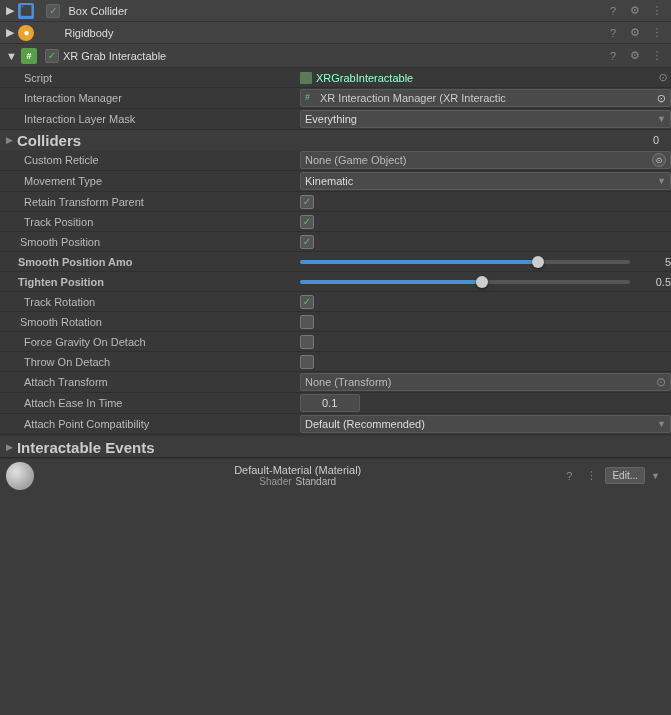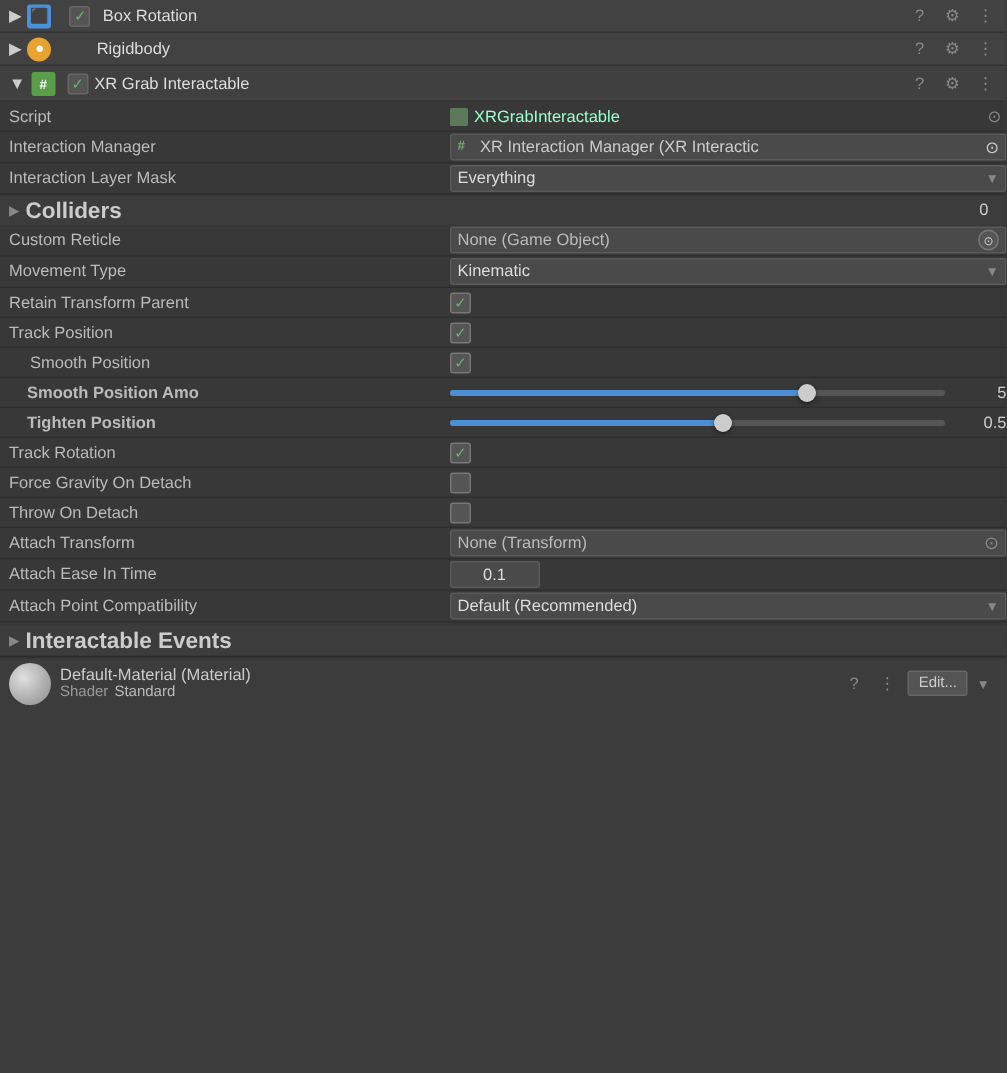--- a/index.html
+++ b/index.html
@@ -91,21 +91,21 @@
       display: flex;
       align-items: center;
       min-height: 20px;
       padding: 1px 0;
       border-bottom: 1px solid #2e2e2e;
     }
 
     .prop-label {
       width: 300px;
       min-width: 300px;
-      padding-left: 6px;
+      padding-left: 24px;
       color: #bbb;
       font-size: 11px;
     }
 
     .prop-label.indented {
       padding-left: 20px;
     }
 
     .prop-label.indented2 {
       padding-left: 18px;
@@ -311,20 +311,21 @@
       height: 28px;
       border-radius: 50%;
       background: radial-gradient(circle at 35% 35%, #e0e0e0, #888);
       flex-shrink: 0;
     }
 
     .material-info {
       flex: 1;
       display: flex;
       flex-direction: column;
+      align-items: center;
     }
 
     .material-name {
       color: #ccc;
       font-size: 11px;
     }
 
     .material-shader {
       color: #999;
       font-size: 10px;
@@ -363,21 +364,21 @@
   </style>
 </head>
 <body>
 
 <div class="inspector-panel">
 
   <div class="top-component">
     <span class="expand-arrow">▶</span>
     <span class="component-icon icon-blue">⬛</span>
     <span class="toggle-check">✓</span>
-    <span class="component-name">Box Rotation</span>
+    <span class="component-name">Box Collider</span>
     <div class="component-actions">
       <button class="action-btn">?</button>
       <button class="action-btn">⚙</button>
       <button class="action-btn">⋮</button>
     </div>
   </div>
 
   <div class="top-component">
     <span class="expand-arrow">▶</span>
     <span class="component-icon icon-orange">●</span>
@@ -511,20 +512,26 @@
       </div>
     </div>
 
     <div class="prop-row">
       <span class="prop-label">Track Rotation</span>
       <div class="prop-value">
         <div class="checkbox-field checked"></div>
       </div>
     </div>
 
+    <div class="prop-row">
+      <span class="prop-label indented">Smooth Rotation</span>
+      <div class="prop-value">
+        <div class="checkbox-field unchecked"></div>
+      </div>
+    </div>
 
     <div class="prop-row">
       <span class="prop-label">Force Gravity On Detach</span>
       <div class="prop-value">
         <div class="checkbox-field unchecked"></div>
       </div>
     </div>
 
     <div class="prop-row">
       <span class="prop-label">Throw On Detach</span>

